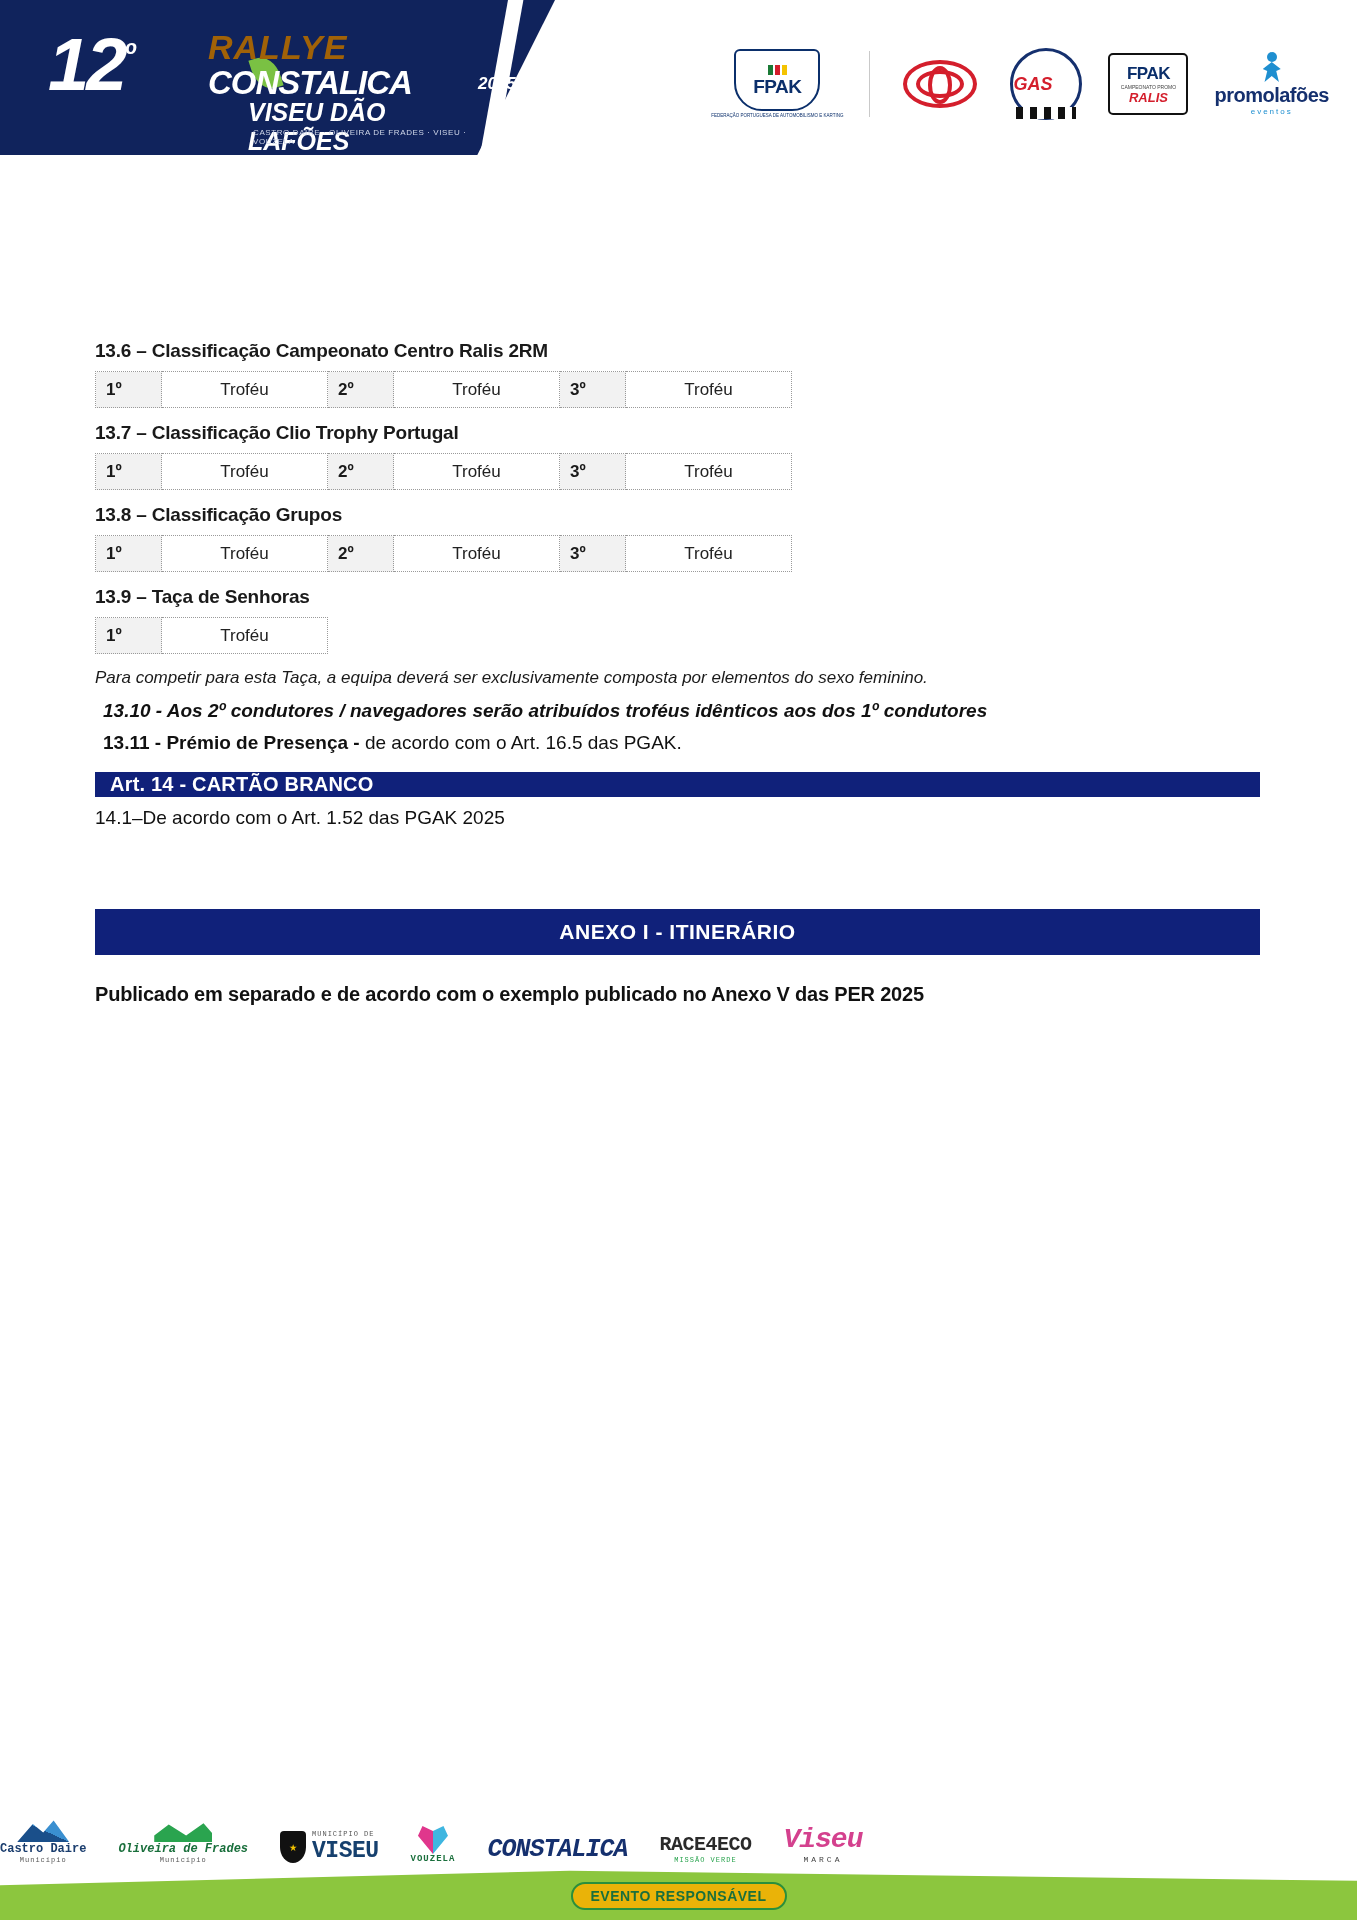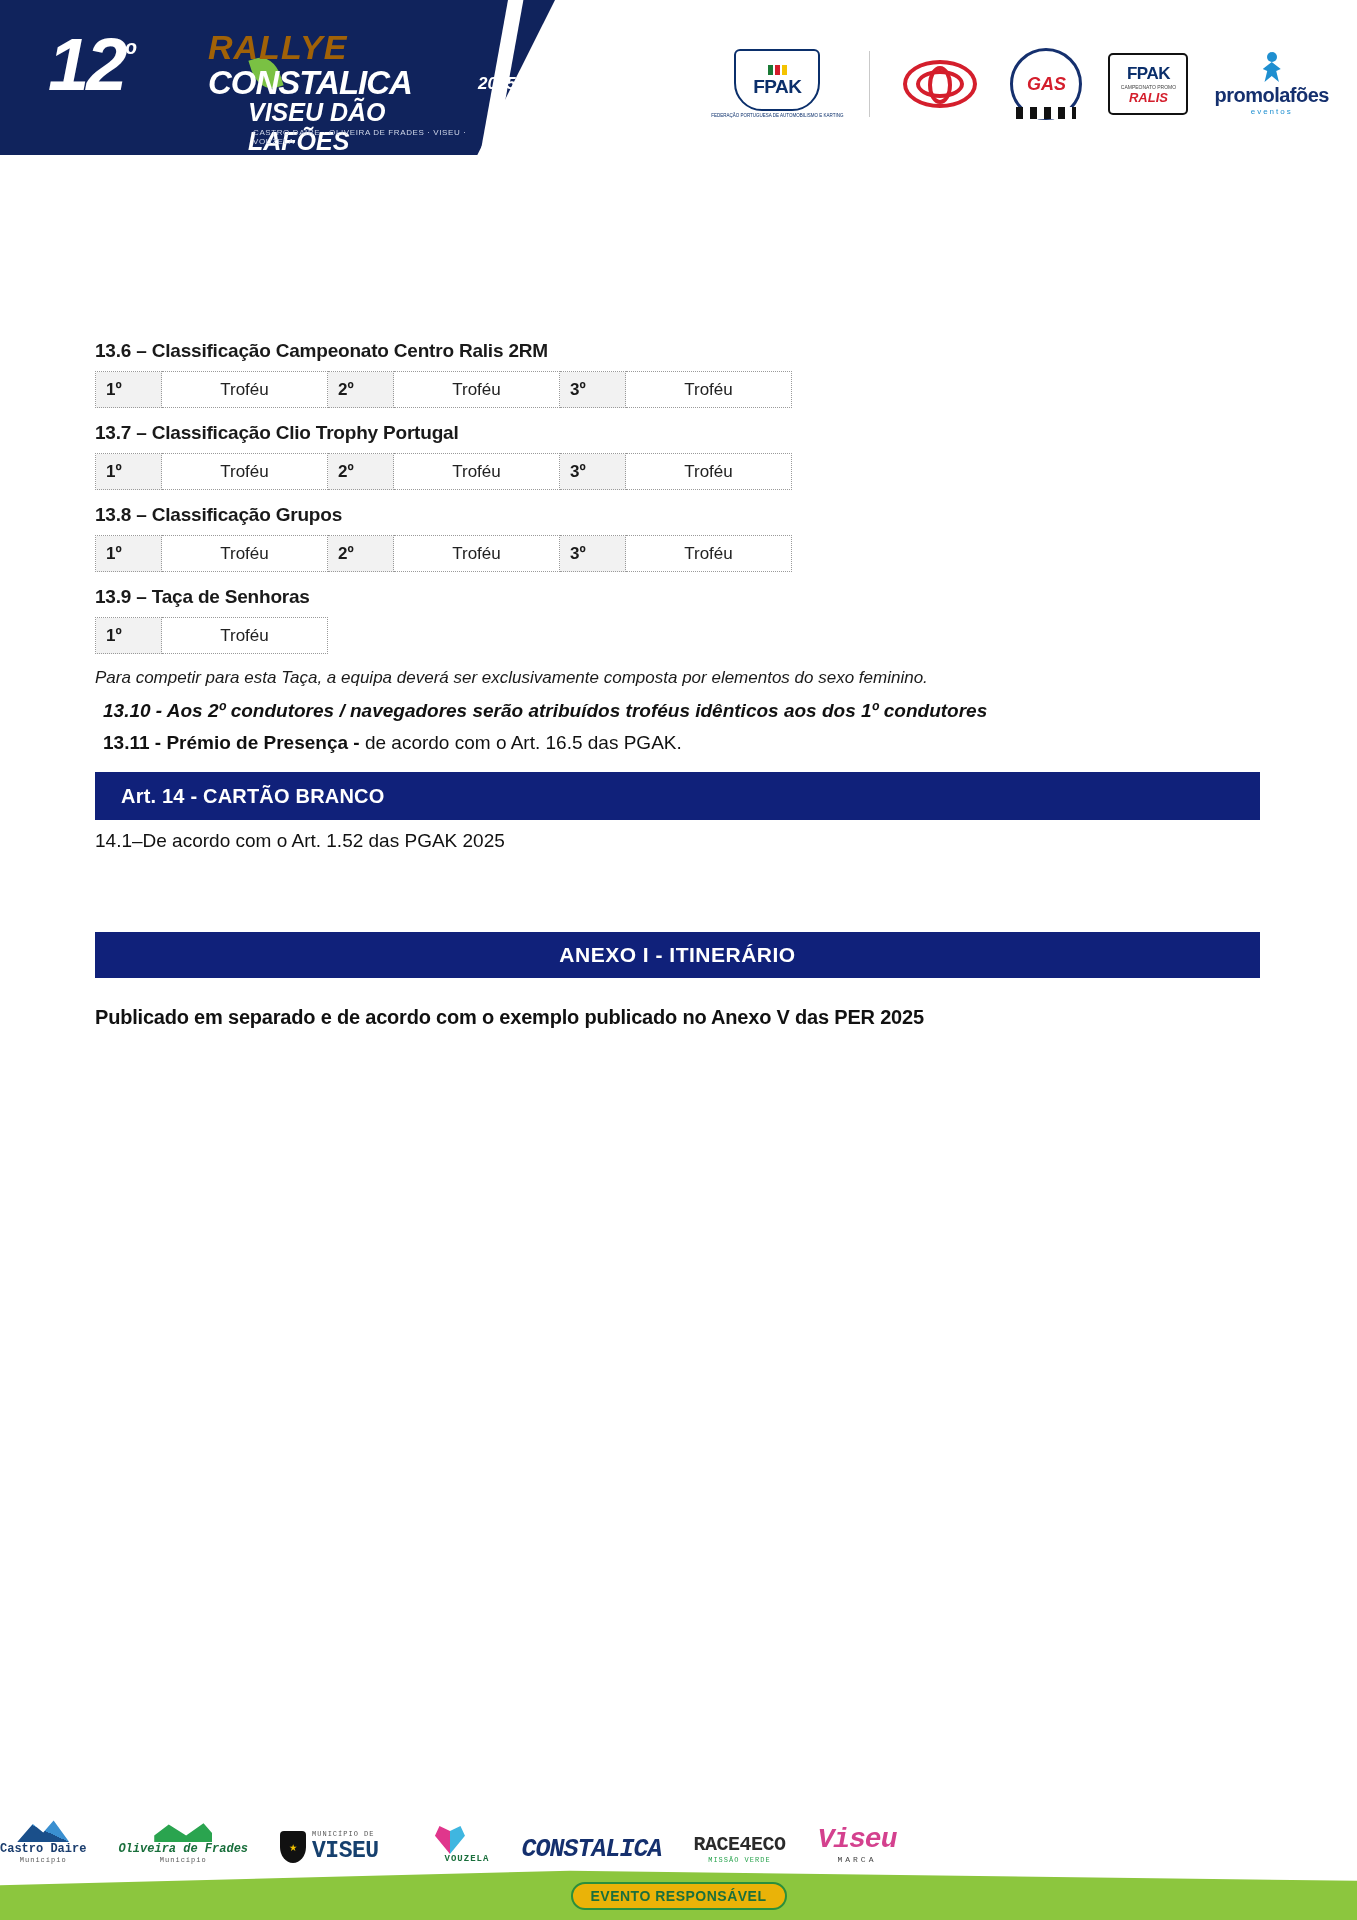--- a/index.html
+++ b/index.html
@@ -151,21 +151,21 @@
     transform: translateX(-50%);
     width: 16px; height: 30px;
     border: 4px solid #d41e2c;
     border-radius: 50%;
   }
   .sp-gas {
     width: 72px; height: 72px;
     border-radius: 50%;
     border: 3px solid #15306e;
     background: #fff;
-    display:flex; align-items:center; justify-content:center;
+    display:flex; align-items:center; 
     position: relative;
   }
   .sp-gas .gas-txt { font-size: 18px; font-weight: bold; color:#d41e2c; font-style: italic; }
   .sp-gas .checker {
     position:absolute; bottom:-2px; left:50%; transform:translateX(-50%);
     width: 60px; height: 12px;
     background:
       repeating-linear-gradient(90deg,#111 0 7px,#fff 7px 14px);
   }
   .sp-fpakralis {
@@ -246,24 +246,24 @@
     margin: 0 0 18px 8px;
     color: #111;
   }
   .para-mixed b { font-weight: bold; }
 
   .banner {
     background: #10217a;
     color: #ffffff;
     font-weight: bold;
     font-size: 20px;
-    height: 48px;
+    height: 25px;
     display: flex;
     align-items: center;
-    padding-left: 26px;
+    padding-left: 15px;
     margin: 14px 0 10px 0;
     letter-spacing: 0.2px;
   }
   .banner.center {
     justify-content: center;
     padding-left: 0;
     height: 46px;
     font-size: 21px;
     letter-spacing: 0.5px;
   }
@@ -326,21 +326,21 @@
     border-radius: 4px 4px 50% 50%;
     display:flex; align-items:center; justify-content:center;
     color:#f4c300; font-size: 13px;
   }
   .f-viseu { font-size: 23px; font-weight: bold; color: #16406e; letter-spacing: -0.5px; }
   .f-heart {
     width: 30px; height: 28px;
     background: linear-gradient(90deg,#e0368c 50%,#3fb6e0 50%);
     clip-path: polygon(50% 100%, 0 35%, 15% 0, 50% 18%, 85% 0, 100% 35%);
   }
-  .f-vouzela { font-size: 9px; font-weight: bold; color: #1a6f3c; letter-spacing: 1px; margin-left: 34px; }
+  .f-vouzela { font-size: 9px; font-weight: bold; color: #1a6f3c; letter-spacing: 1px; }
   .f-constalica { font-size: 25px; font-weight: bold; color: #15306e; letter-spacing: -1px; font-style: italic;}
   .f-race4eco { font-size: 20px; font-weight: bold; color: #2a2a2a; letter-spacing: -0.5px; }
   .f-race4eco-sub { font-size: 7px; color: #2aa44f; letter-spacing: 1px; }
   .f-viseumarca { font-size: 28px; font-weight: bold; color: #d4418e; font-style: italic; letter-spacing: -1px;}
   .f-viseumarca-sub { font-size: 8px; color: #444; letter-spacing: 3px; }
   .footer-badge {
     position: absolute;
     left: 50%; bottom: 10px;
     transform: translateX(-50%);
     background: #eab308;

